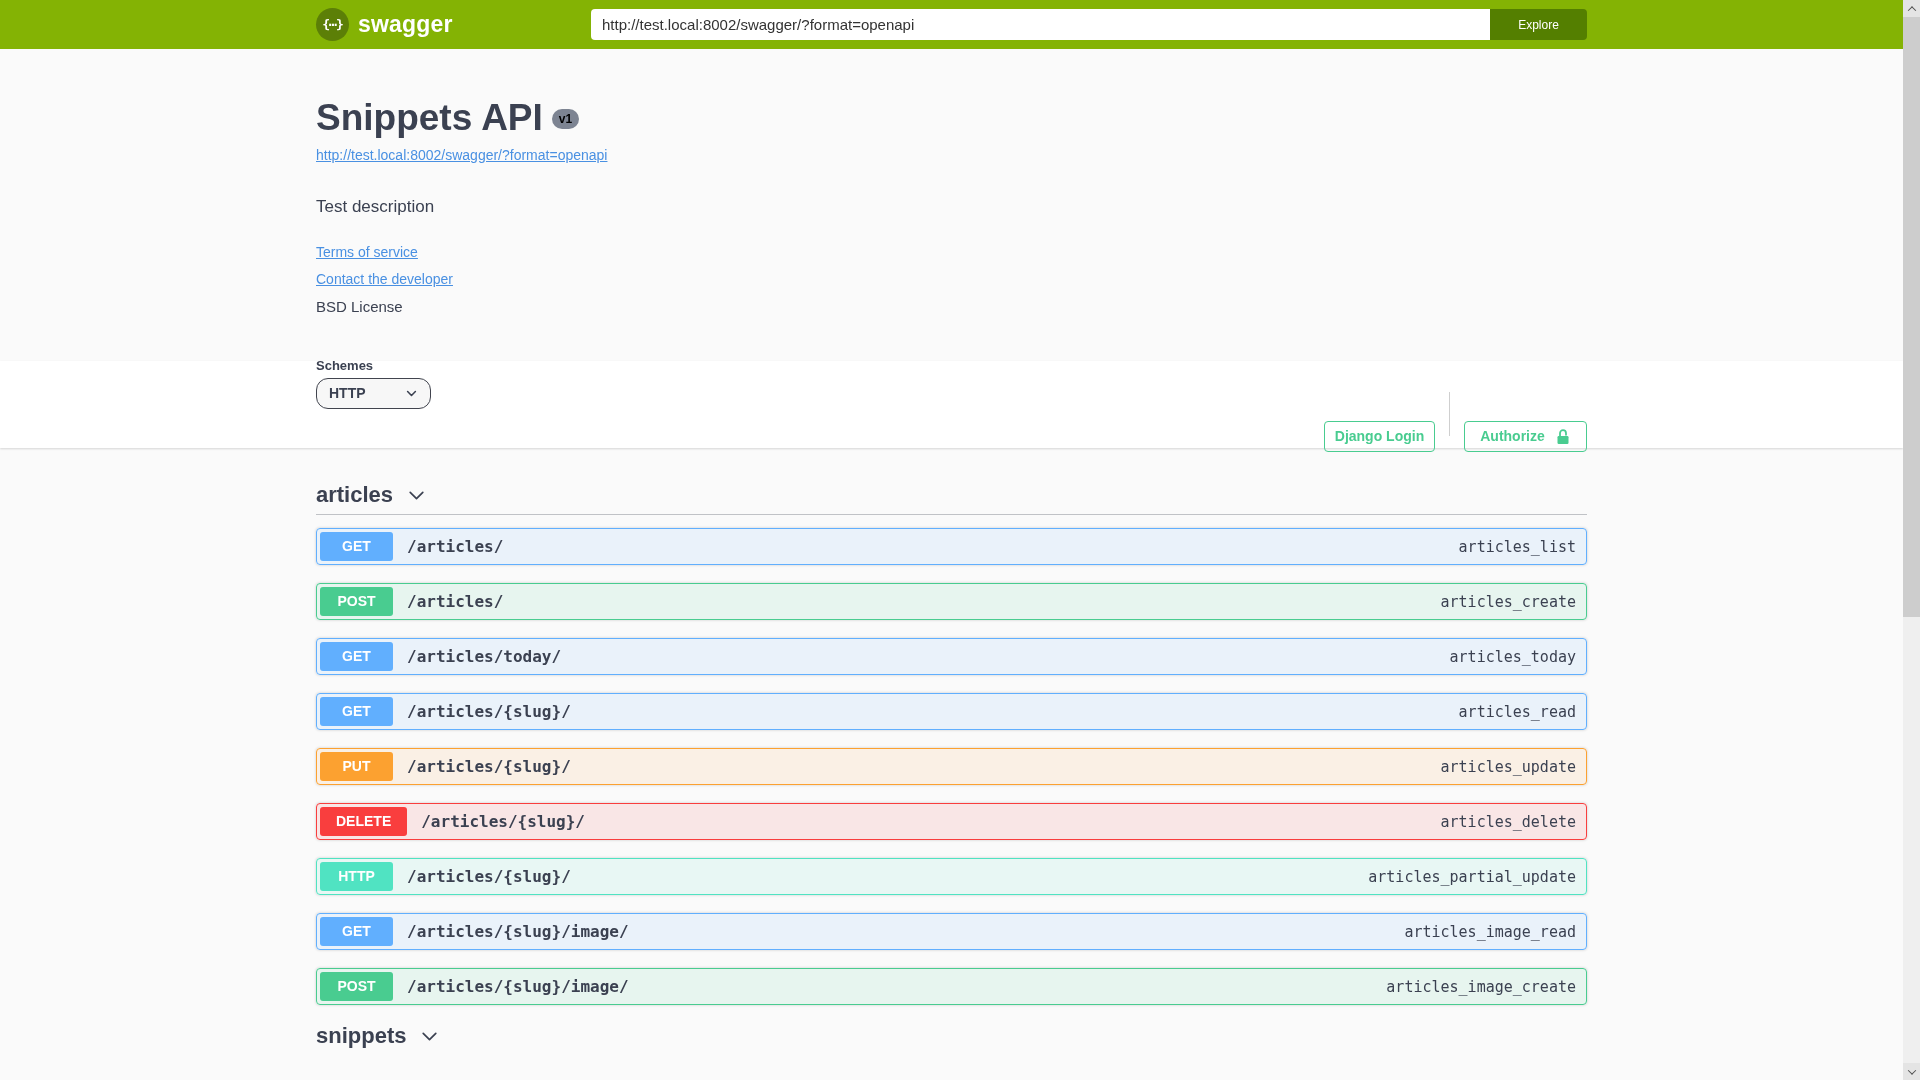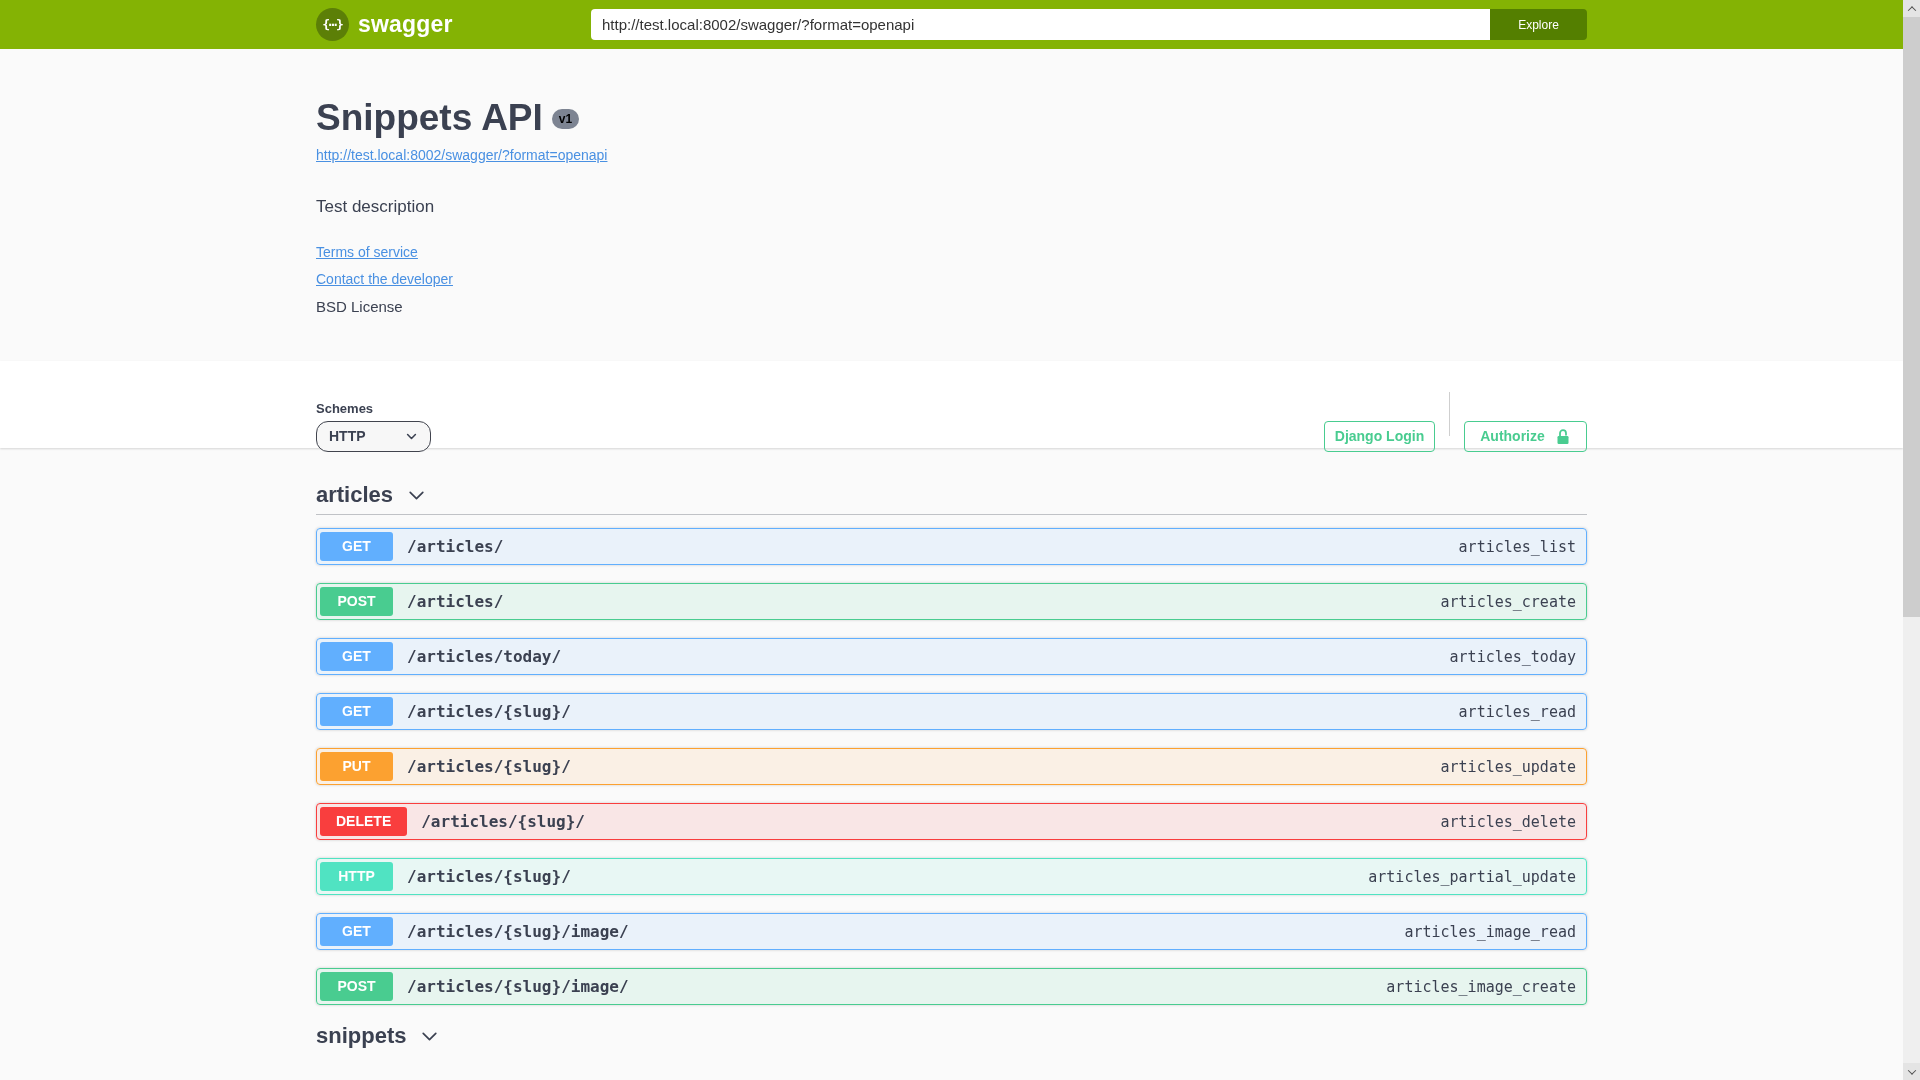--- a/index.html
+++ b/index.html
@@ -59,21 +59,21 @@
   .info-link-row { margin-top:27px; font-size:14px; }
   .info-link-row + .info-link-row { margin-top:11px; }
   .license-text { margin-top:11px; font-size:15px; color:#3b4151; }
 
   
   .scheme-container {
     margin-top:46px; background:#ffffff; height:87px; width:1903px;
     box-shadow:0 1px 2px 0 rgba(0,0,0,0.15);
     display:flex; align-items:center;
   }
-  .scheme-container .wrapper { display:flex; align-items:flex-end;gap:24px; }
+  .scheme-container .wrapper { display:flex; align-items:flex-start;gap:24px; }
   .schemes-col { display:flex; flex-direction:column; }
   .schemes-label { font-size:13px; font-weight:bold; color:#3b4151; margin-bottom:5px; }
   .scheme-select {
     width:115px; height:31px; border:1px solid #41444e; border-radius:12px;
     background:#f7f7f7; display:flex; align-items:center; justify-content:space-between;
     padding:0 12px; font-size:14px; font-weight:bold; color:#3b4151; cursor:pointer;
   }
   .auth-row { margin-left:auto; margin-top:19px; display:flex; align-items:center; }
   .auth-btn {
     height:31px; border:1px solid #49cc90; border-radius:4px; background:transparent;

